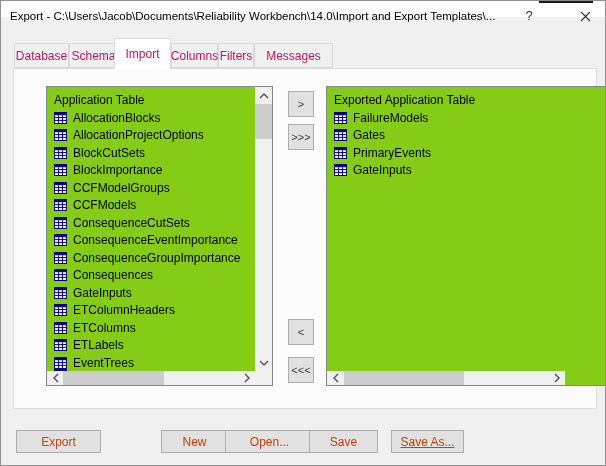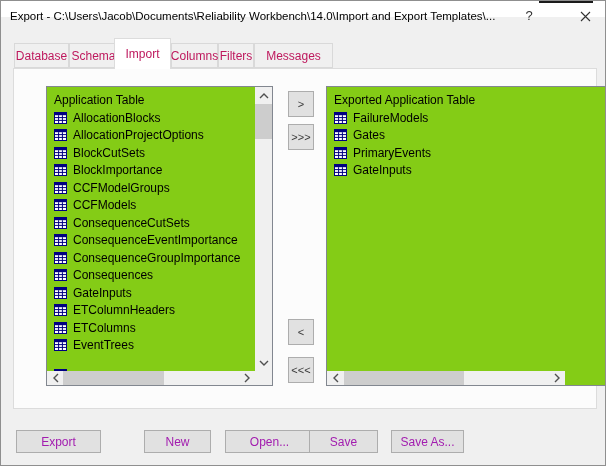--- a/index.html
+++ b/index.html
@@ -43,21 +43,21 @@
   .hscroll{position:absolute;left:0;bottom:0;height:14px;background:#f0f0f0;}
   .listbox.left .hscroll{width:208px;}
   .listbox.right .hscroll{width:238px;}
   .hthumb{position:absolute;top:0;height:14px;background:#cdcdcd;}
   .listbox.left .hthumb{left:16px;width:101px;}
   .listbox.right .hthumb{left:17px;width:120px;}
   .hscroll .larr{left:2px;top:0;width:13px;height:14px;}
   .hscroll .rarr{right:2px;top:0;width:13px;height:14px;}
   .corner{position:absolute;right:0;bottom:0;width:17px;height:14px;background:#f0f0f0;}
   
-  .btn{position:absolute;background:#e1e1e1;border:1px solid #adadad;font-size:12px;color:#a21caf;
+  .btn{position:absolute;background:#e1e1e1;border:1px solid #adadad;font-size:12px;color:#c2410c;
        display:flex;align-items:center;justify-content:center;cursor:pointer;z-index:2;}
   .xfer{left:287px;width:26px;height:26px;font-size:11px;color:#3a3a3a;letter-spacing:0;}
   .bottom{top:429px;height:23px;}
 </style>
 </head>
 <body>
 
 <div class="dialog">
 
   <div class="titlebar">
@@ -220,20 +220,30 @@
           <span class="ticon">
             <svg width="13" height="12" viewBox="0 0 13 12">
               <rect x="0.5" y="0.5" width="12" height="11" fill="#fff" stroke="#000080"></rect>
               <rect x="1" y="1" width="11" height="2.2" fill="#000080"></rect>
               <path d="M1 5.6 H12 M1 8.4 H12 M4.6 3.2 V11 M8.4 3.2 V11" stroke="#000080" stroke-width="1" fill="none"></path>
             </svg>
           </span>
           <span class="lbl">ETColumns</span>
         </div>
 
+        <div class="row">
+          <span class="ticon">
+            <svg width="13" height="12" viewBox="0 0 13 12">
+              <rect x="0.5" y="0.5" width="12" height="11" fill="#fff" stroke="#000080"></rect>
+              <rect x="1" y="1" width="11" height="2.2" fill="#000080"></rect>
+              <path d="M1 5.6 H12 M1 8.4 H12 M4.6 3.2 V11 M8.4 3.2 V11" stroke="#000080" stroke-width="1" fill="none"></path>
+            </svg>
+          </span>
+          <span class="lbl">ETLabels</span>
+        </div>
 
         <div class="row">
           <span class="ticon">
             <svg width="13" height="12" viewBox="0 0 13 12">
               <rect x="0.5" y="0.5" width="12" height="11" fill="#fff" stroke="#000080"></rect>
               <rect x="1" y="1" width="11" height="2.2" fill="#000080"></rect>
               <path d="M1 5.6 H12 M1 8.4 H12 M4.6 3.2 V11 M8.4 3.2 V11" stroke="#000080" stroke-width="1" fill="none"></path>
             </svg>
           </span>
           <span class="lbl">EventTrees</span>
@@ -331,18 +341,18 @@
       <div class="hthumb"></div>
       <span class="sarrow rarr">
         <svg width="6" height="10" viewBox="0 0 6 10">
             <polyline points="1,1 5,5 1,9" fill="none" stroke="#505050" stroke-width="1.4"></polyline>
           </svg>
       </span>
     </div>
   </div>
 
   <div class="btn bottom" style="left:15px;width:85px;">Export</div>
-  <div class="btn bottom" style="left:143px;width:67px;">New</div>
+  <div class="btn bottom" style="left:160px;width:67px;">New</div>
   <div class="btn bottom" style="left:224px;width:89px;">Open...</div>
   <div class="btn bottom" style="left:308px;width:69px;">Save</div>
-  <div class="btn bottom" style="left:390px;width:73px;">Save As...</div>
+  <div class="btn bottom" style="left:390px;width:73px;text-decoration:underline;">Save As...</div>
 
 </div>
 
 </body></html>

